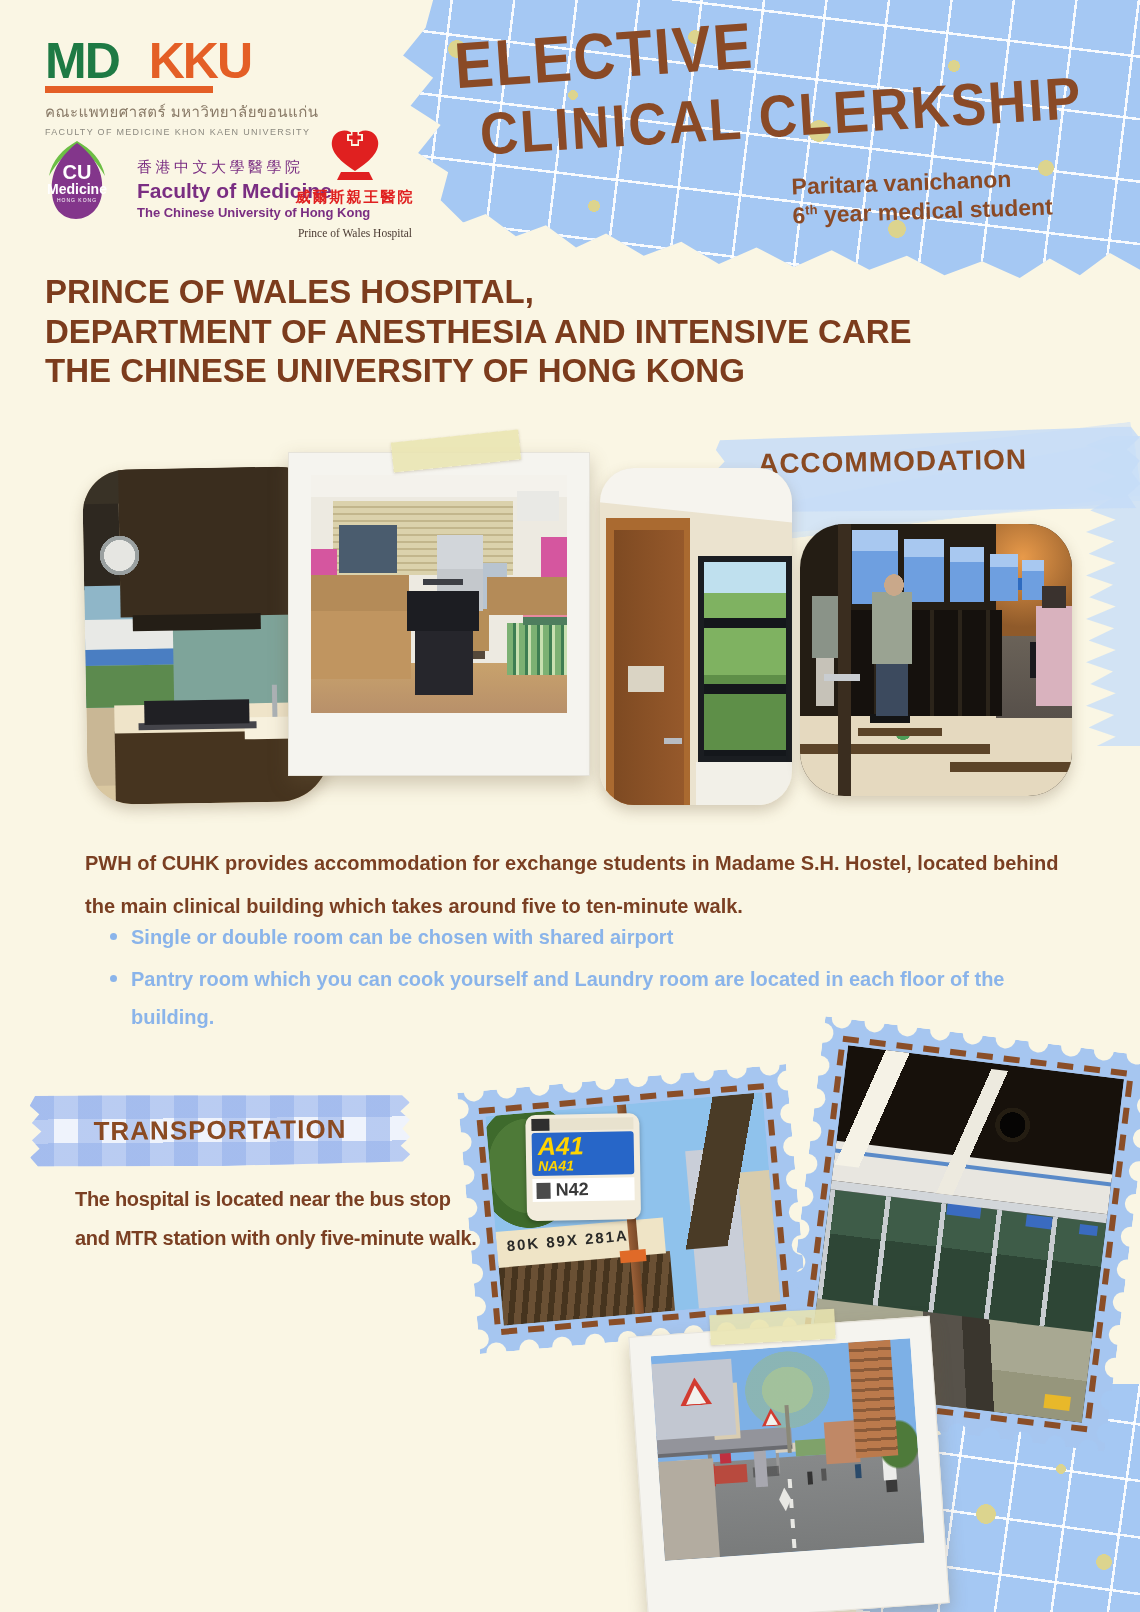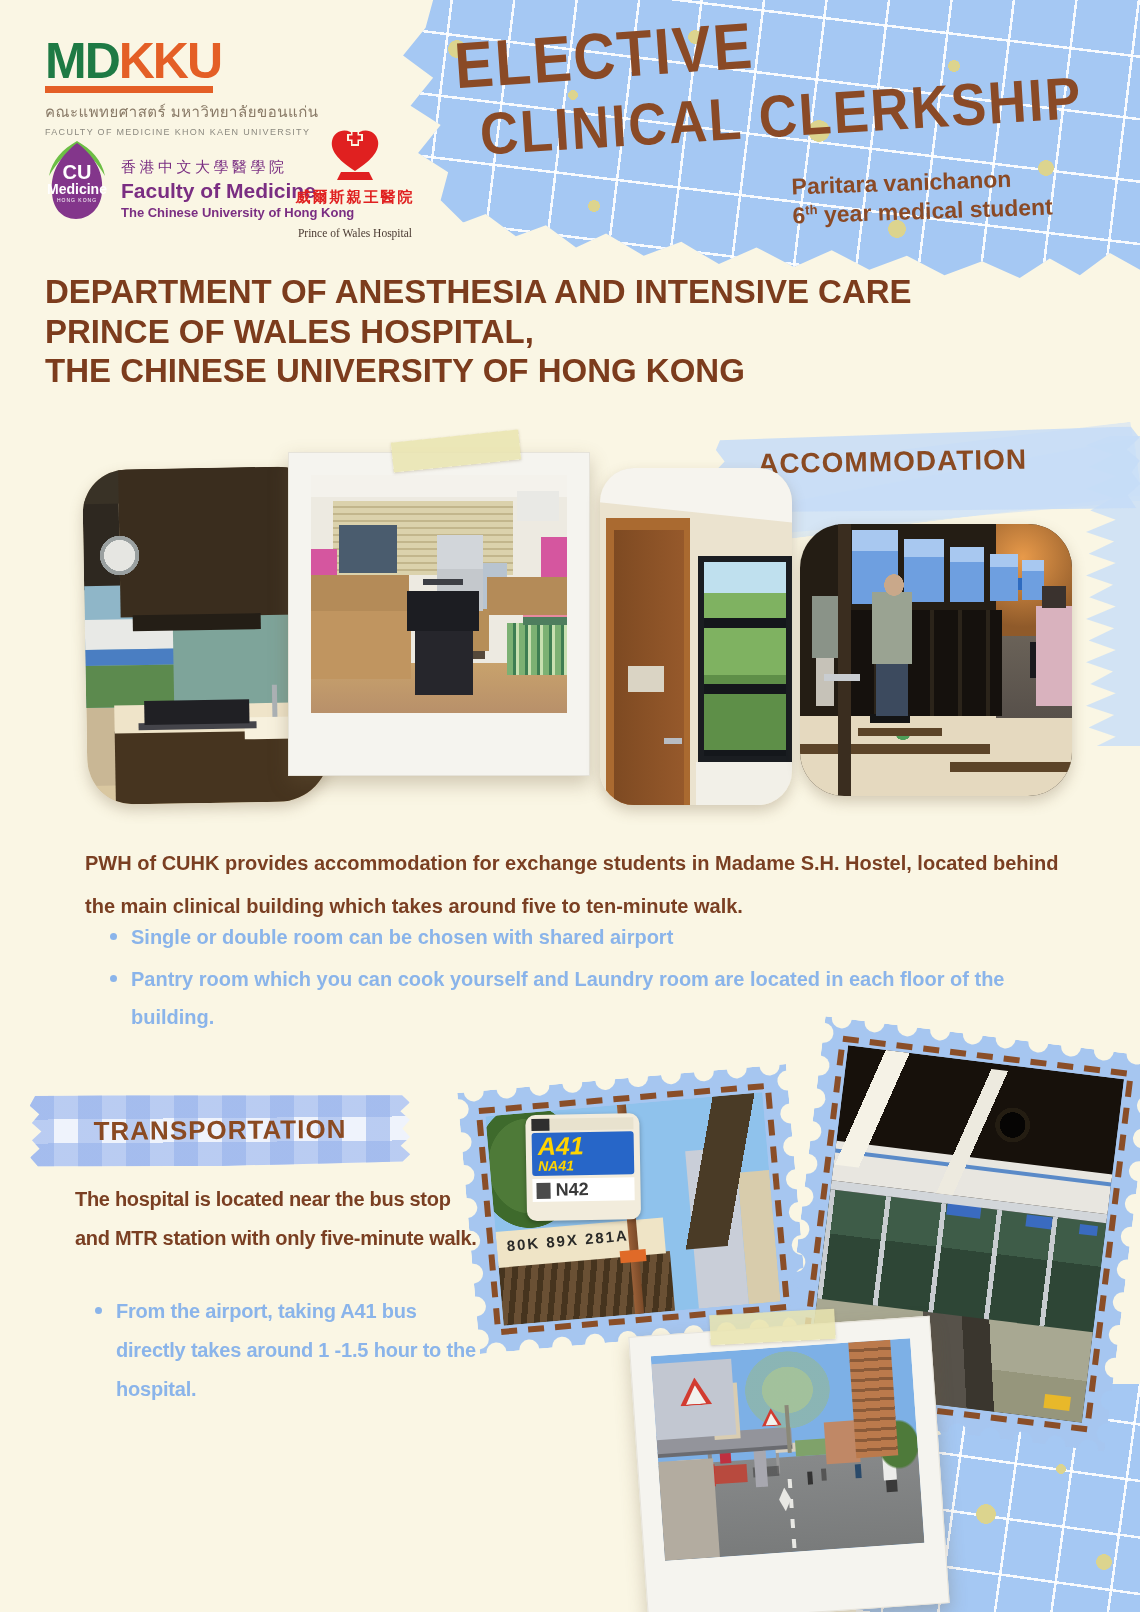--- a/index.html
+++ b/index.html
@@ -45,31 +45,31 @@
   .title-1{left:452px;top:28px;font-size:58px;transform:rotate(-4deg) scaleY(1.12);}
   .title-2{left:478px;top:100px;font-size:53px;transform:rotate(-3.5deg) scaleY(1.12);}
   .student{position:absolute;left:792px;top:168px;color:#8A4A26;font-weight:bold;
     transform:rotate(-2deg);line-height:1.25;font-size:23px;white-space:nowrap;}
   .student sup{font-size:13px;}
 
   
   .mdkku{position:absolute;left:45px;top:38px;}
   .mdkku-word{font-size:50px;font-weight:bold;letter-spacing:-2px;line-height:.92;}
   .mdkku-word .md{color:#1E7A44;}
-  .mdkku-word .kku{color:#E45F26;}
+  .mdkku-word .kku{color:#E45F26;margin-left:30px;}
   .mdkku-bar{width:168px;height:7px;background:#E45F26;margin-top:2px;}
   .mdkku-thai{font-size:15px;color:#8A7B68;margin-top:7px;letter-spacing:.5px;}
   .mdkku-eng{font-size:9px;color:#8C8A80;margin-top:3px;letter-spacing:1.3px;}
   .cu{position:absolute;left:45px;top:140px;display:flex;align-items:flex-end;}
   .cu-leaf{position:relative;width:64px;height:80px;flex:none;}
   .cu-leaf-text{position:absolute;left:0;top:22px;width:64px;text-align:center;color:#fff;line-height:1;}
   .cu-leaf-text .cu-big{font-size:20px;font-weight:bold;display:block;}
   .cu-leaf-text .cu-med{font-size:14px;font-weight:bold;display:block;}
   .cu-leaf-text .cu-hk{font-size:5px;display:block;letter-spacing:1px;margin-top:2px;}
-  .cu-text{margin-left:12px;color:#7A2E82;}
+  .cu-text{margin-left:28px;color:#7A2E82;}
   .cu-cn{font-size:15px;letter-spacing:3.5px;}
   .cu-fac{font-size:21px;font-weight:bold;margin-top:2px;}
   .cu-uni{font-size:13px;font-weight:bold;margin-top:2px;}
   .pwh{position:absolute;left:295px;top:126px;width:120px;text-align:center;}
   .pwh-cn{font-size:15px;font-weight:bold;color:#E02020;letter-spacing:2px;margin-top:2px;}
   .pwh-en{font-size:11.5px;color:#4A3A32;margin-top:20px;font-family:"Liberation Serif",serif;}
 
   
   .dept{position:absolute;left:45px;top:272px;color:#7C3C1D;font-weight:bold;
     font-size:33px;line-height:1.2;letter-spacing:0;}
@@ -309,22 +309,22 @@
       <rect x="21" y="8" width="16" height="7" fill="#FAF6E4"></rect>
       <rect x="26.5" y="6" width="5" height="12" fill="#E02020"></rect>
       <rect x="23" y="9.5" width="12" height="4" fill="#E02020"></rect>
       <path fill="#E02020" d="M15 46 L43 46 L47 54 L11 54Z"></path>
     </svg>
     <div class="pwh-cn">威爾斯親王醫院</div>
     <div class="pwh-en">Prince of Wales Hospital</div>
   </div>
 
   <div class="dept">
+    <div>PRINCE OF WALES HOSPITAL,</div>
     <div>DEPARTMENT OF ANESTHESIA AND INTENSIVE CARE</div>
-    <div>PRINCE OF WALES HOSPITAL,</div>
     <div>THE CHINESE UNIVERSITY OF HONG KONG</div>
   </div>
 
   <div class="washi-acc-back"></div>
   <div class="washi-swish"></div>
   <div class="washi-vertical"></div>
   <div class="washi-acc"></div>
   <div class="acc-heading">ACCOMMODATION</div>
 
   <div class="photo pantry-photo">
@@ -354,24 +354,20 @@
       <span class="b-text">Pantry room which you can cook yourself and Laundry room are located in each floor of the building.</span>
     </div>
   </div>
 
   <div class="tape-gingham">
     <div class="trans-heading">TRANSPORTATION</div>
   </div>
 
   <div class="para para-trans">The hospital is located near the bus stop and MTR station with only five-minute walk.</div>
   <div class="bullets bullets-trans">
-    <div class="b-row">
-      <span class="b-dot"></span>
-      <span class="b-text">From the airport, taking A41 bus directly takes around 1 -1.5 hour to the hospital.</span>
-    </div>
   </div>
 
   <div class="grid-paper grid-bottom"></div>
 
   <div class="tape" style="left:845px;top:1128px;width:105px;height:38px;transform:rotate(-18deg);z-index:1;"></div>
 
   <div class="stamp stamp-bus">
     <svg width="330" height="262">
         <defs>
           <mask id="stamp-m0">

